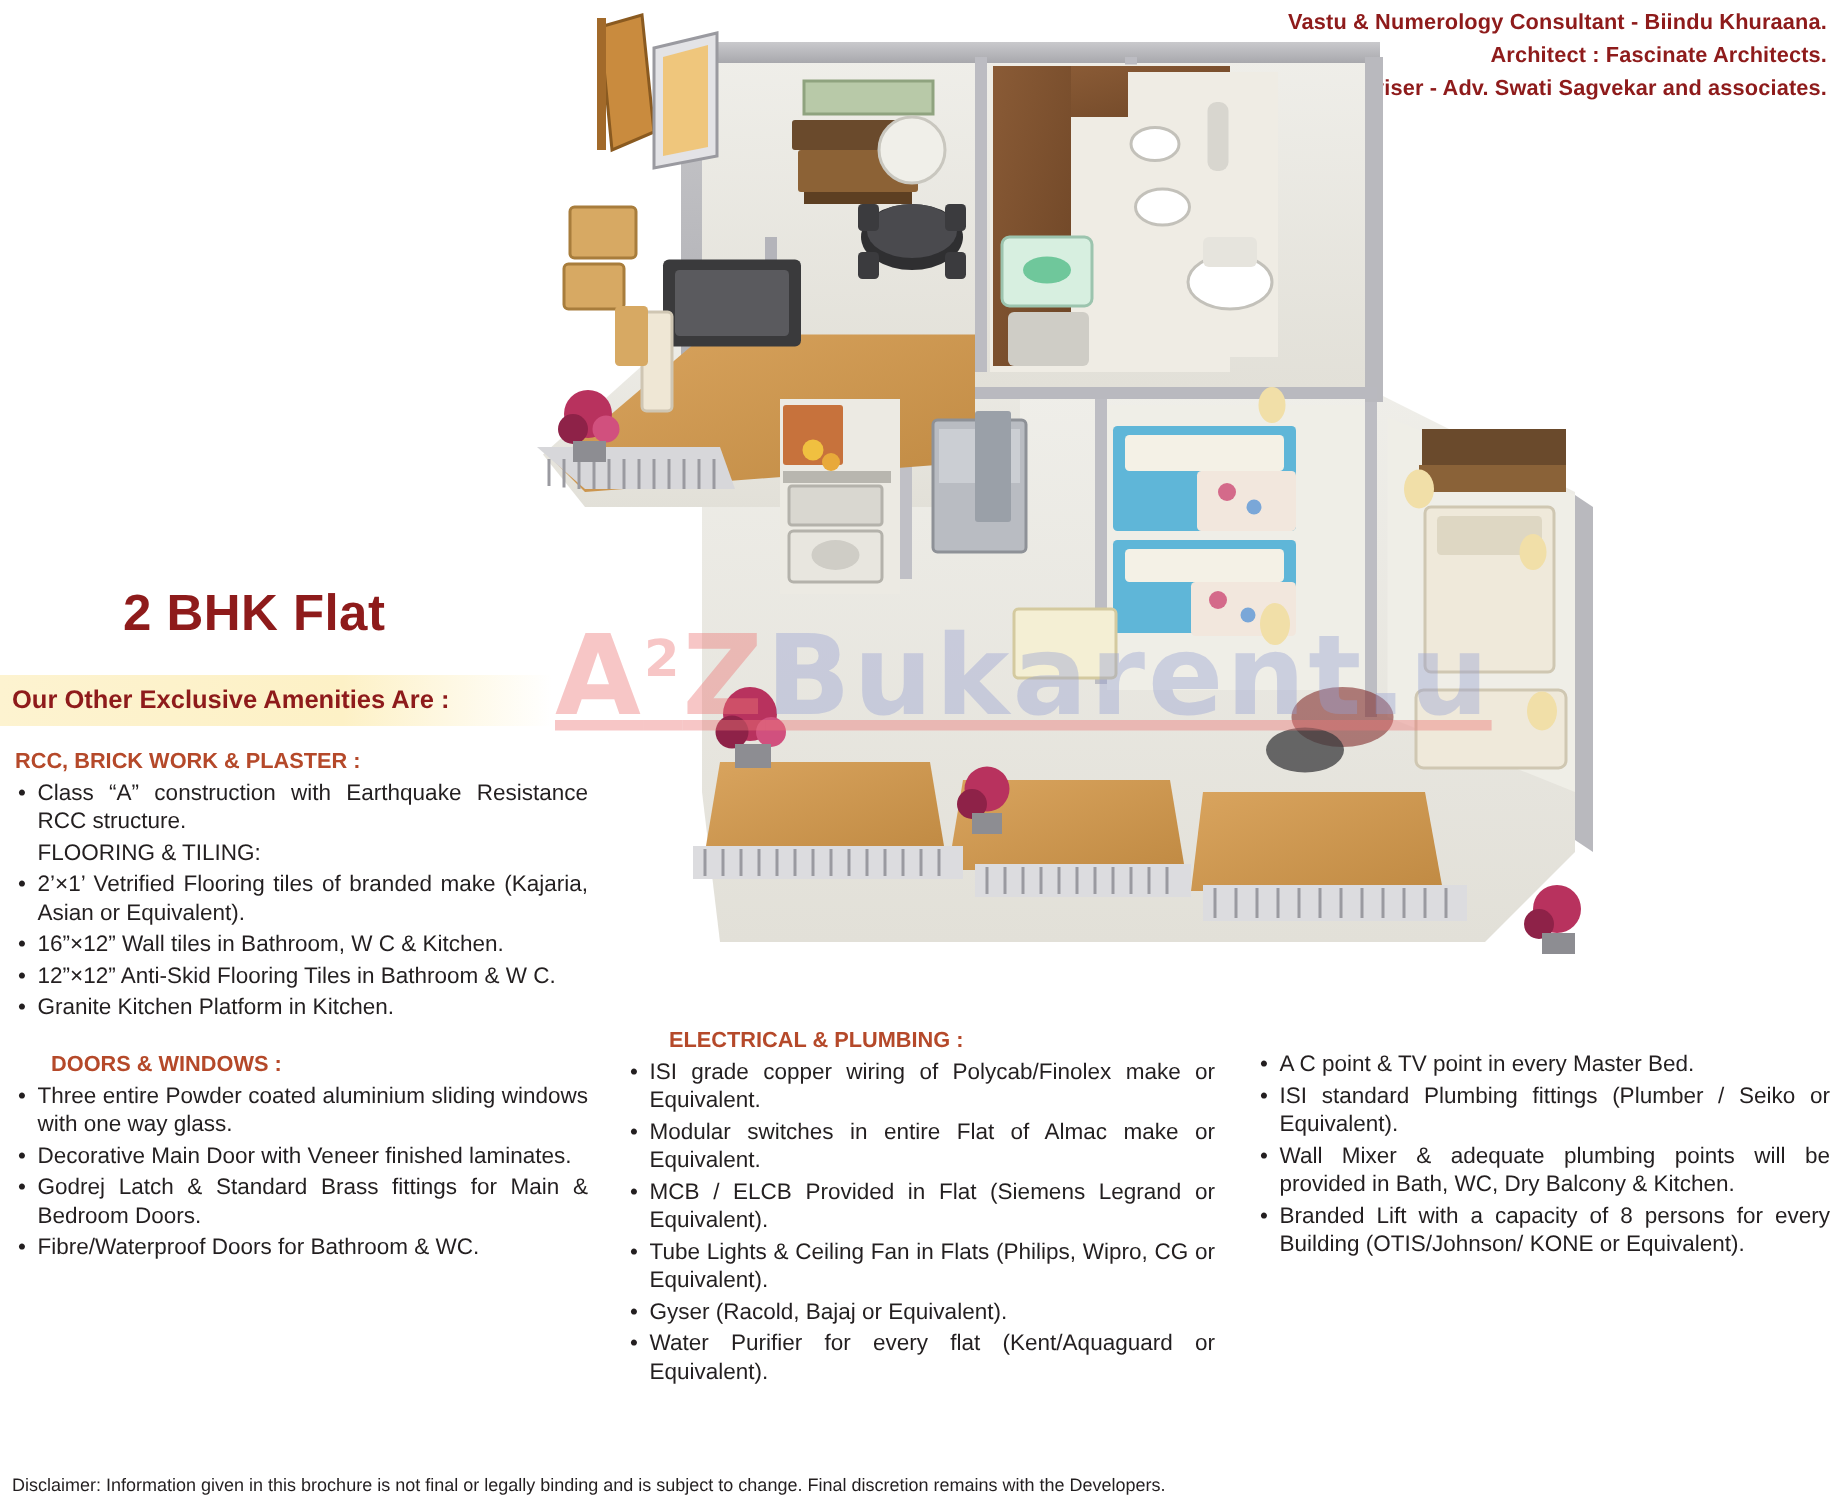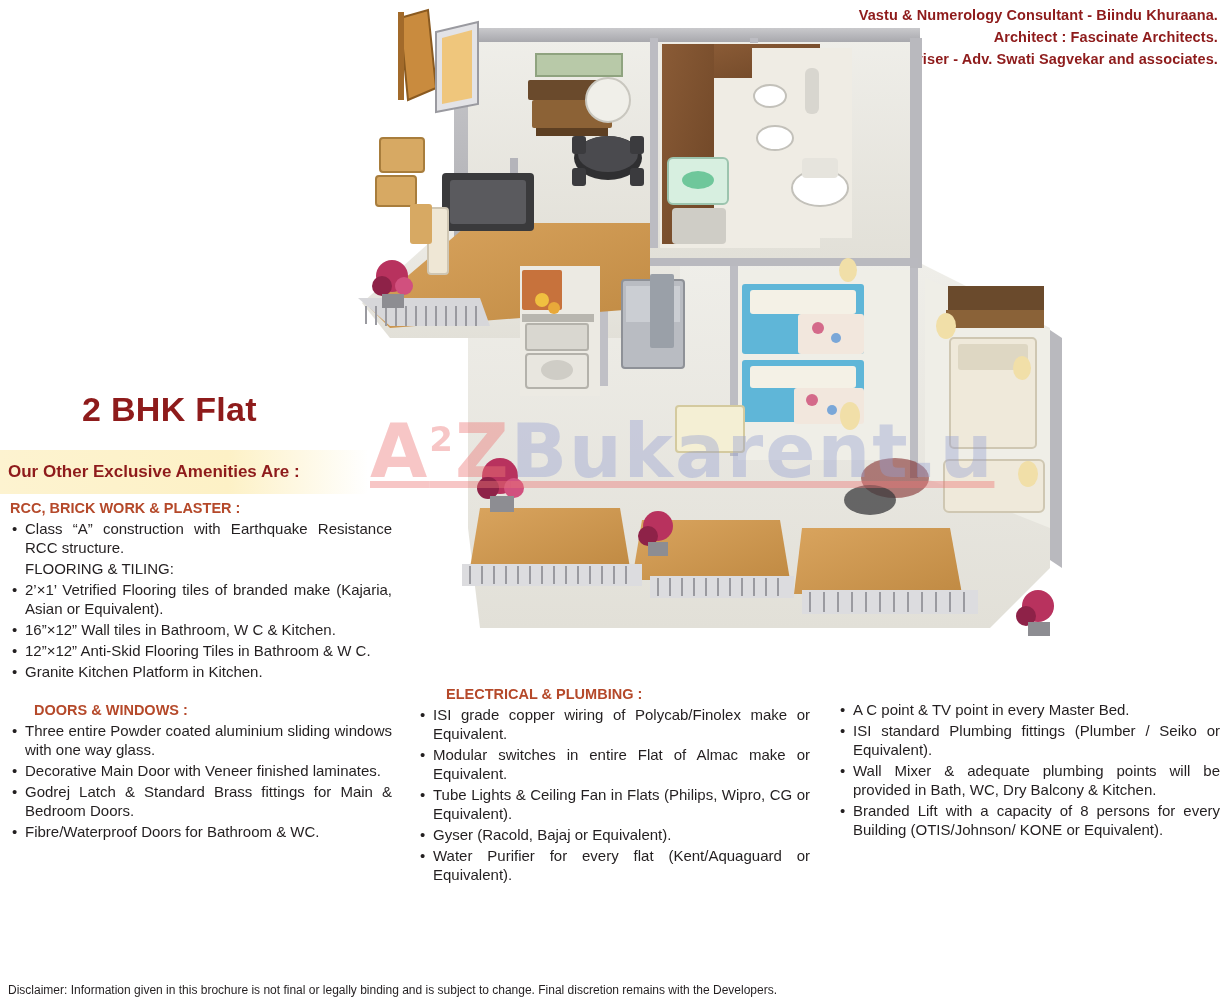--- a/index.html
+++ b/index.html
@@ -51,21 +51,21 @@
   
   .title{
     position:absolute;left:82px;top:390px;
     font-size:34px;font-weight:bold;color:#8e1b1b;
     letter-spacing:.3px;
   }
 
   
   .banner{
     position:absolute;left:0;top:450px;
-    width:368px;height:44px;
+    width:368px;height:34px;
     background:linear-gradient(to right,#fdf3d0 0%,#fdf1c6 62%,#ffffff 100%);
     display:flex;align-items:center;
   }
   .banner span{
     padding-left:8px;
     font-size:17px;font-weight:bold;color:#8e1b1b;
   }
 
   
   .sec-head{
@@ -366,20 +366,21 @@
         <li>Fibre/Waterproof Doors for Bathroom &amp; WC.</li>
       </ul>
     </div>
   </div>
 
   <div class="col-mid">
     <div class="sec-head">ELECTRICAL &amp; PLUMBING :</div>
     <ul class="amen">
       <li>ISI grade copper wiring of Polycab/Finolex make or Equivalent.</li>
       <li>Modular switches in entire Flat of Almac make or Equivalent.</li>
+      <li>MCB / ELCB Provided in Flat (Siemens Legrand or Equivalent).</li>
       <li>Tube Lights &amp; Ceiling Fan in Flats (Philips, Wipro, CG or Equivalent).</li>
       <li>Gyser  (Racold, Bajaj or Equivalent).</li>
       <li>Water Purifier for every flat (Kent/Aquaguard or Equivalent).</li>
     </ul>
   </div>
 
   <div class="col-right">
     <ul class="amen">
       <li>A C point &amp; TV point in every Master Bed.</li>
       <li>ISI standard Plumbing fittings (Plumber / Seiko or Equivalent).</li>

